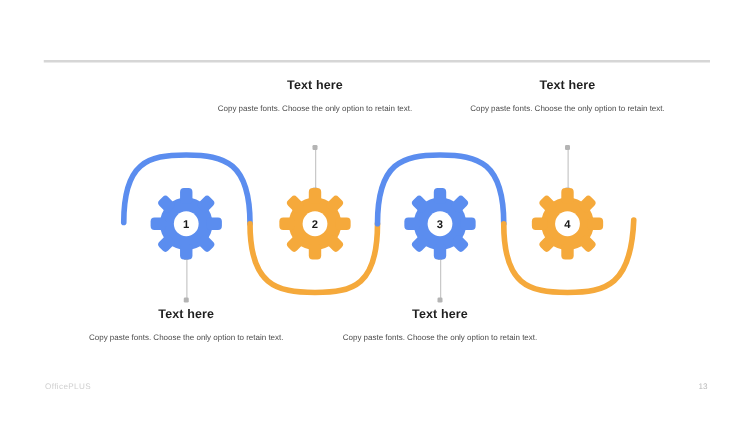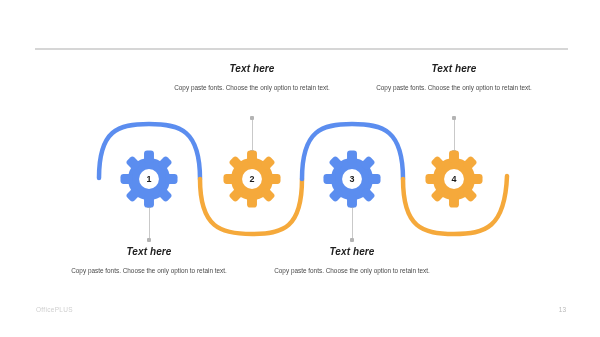--- a/index.html
+++ b/index.html
@@ -97,21 +97,20 @@
     margin-left: -95px;
     text-align: center;
   }
   .txt-title {
     font-size: 10px;
     font-weight: bold;
     color: #1f1f1f;
     line-height: 13px;
     margin: 0 0 7px 0;
     letter-spacing: 0.1px;
-    font-style: italic;
   }
   .txt-body {
     font-size: 6.4px;
     color: #4a4a4a;
     line-height: 11px;
     margin: 0;
     padding: 0 14px;
   }
 
   

